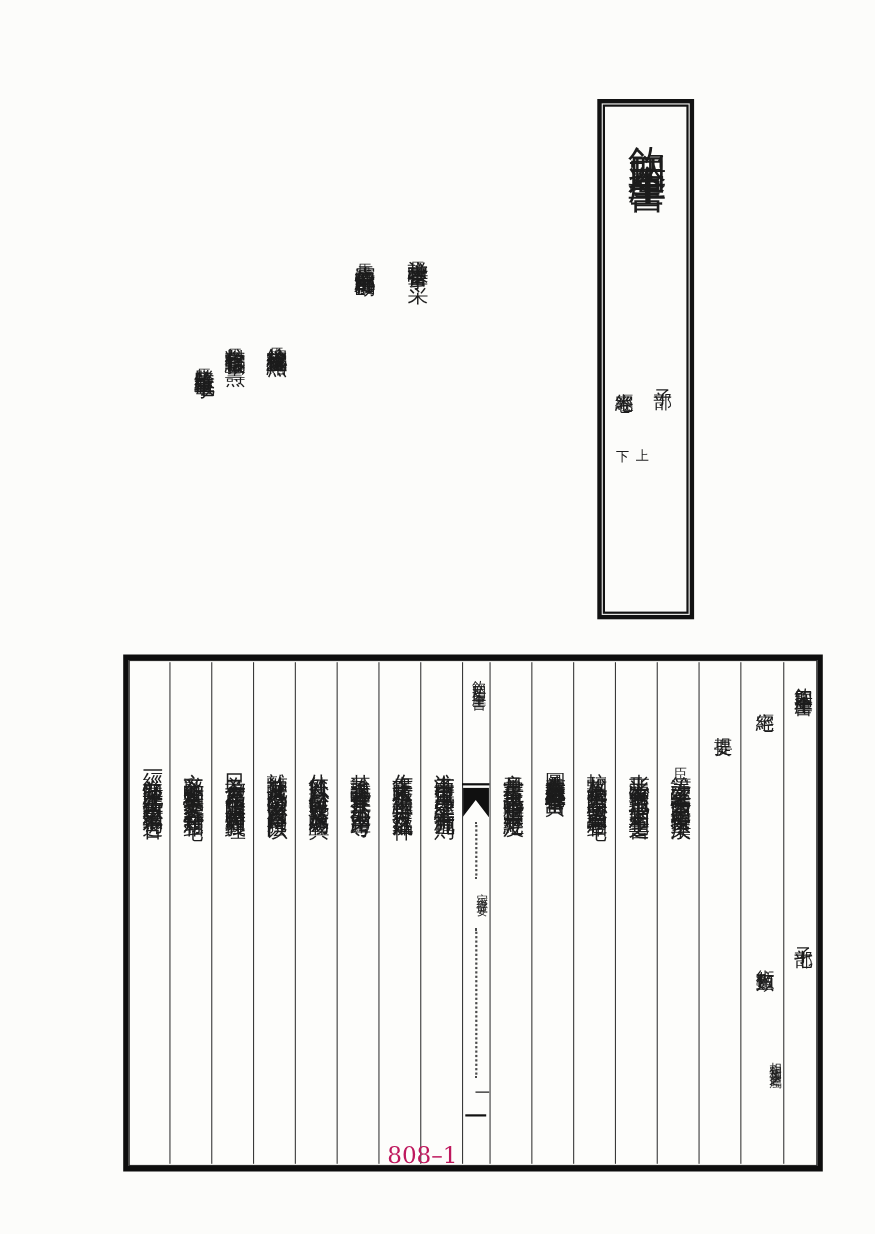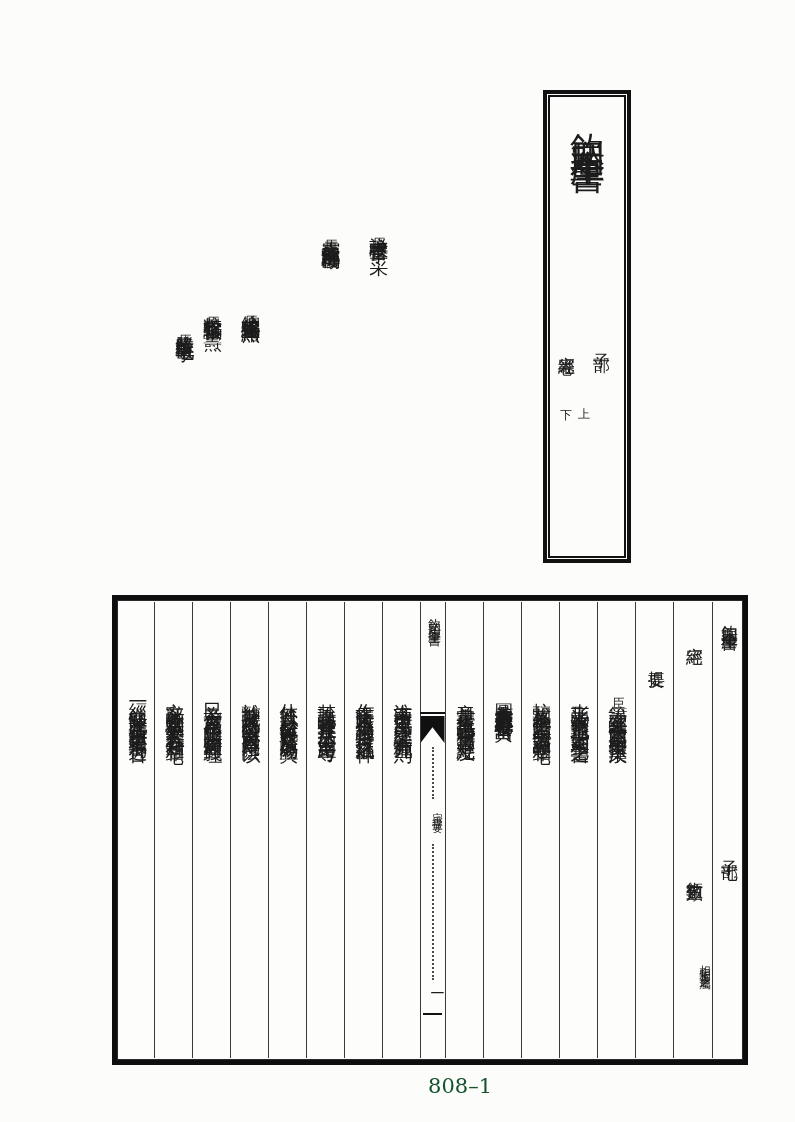--- a/index.html
+++ b/index.html
@@ -51,22 +51,22 @@
     clip-path:polygon(0 0,100% 0,100% 100%,50% 42%,0 100%);
   }
   .dotline{position:absolute;width:0;border-left:2px dotted #4a4a4a;}
   .banxin-label{
     font-size:10.5px;line-height:12.5px;letter-spacing:3.5px;
     width:25px;height:30px;white-space:normal;padding-right:1px;box-sizing:border-box;
   }
   .banxin-folio{font-size:14px;width:25px;text-align:center;letter-spacing:0;line-height:1;}
   
   .footer-num{
-    position:absolute;left:352px;top:1074px;width:140px;text-align:right;
-    font-size:21px;font-family:"DejaVu Serif","Liberation Serif",serif;color:#14532d;
+    position:absolute;left:352px;top:1038px;width:140px;text-align:left;
+    font-size:21px;font-family:"DejaVu Serif","Liberation Serif",serif;color:#be185d;
   }
 </style>
 </head>
 <body>
 
 <div class="title-box">
   <div class="inner-line"></div>
   <div class="v main-title">欽定四庫全書</div>
   <div class="v box-sub" style="left:46px;top:246px;">子部</div>
   <div class="v box-sub" style="left:11px;top:249px;">宅經卷</div>

